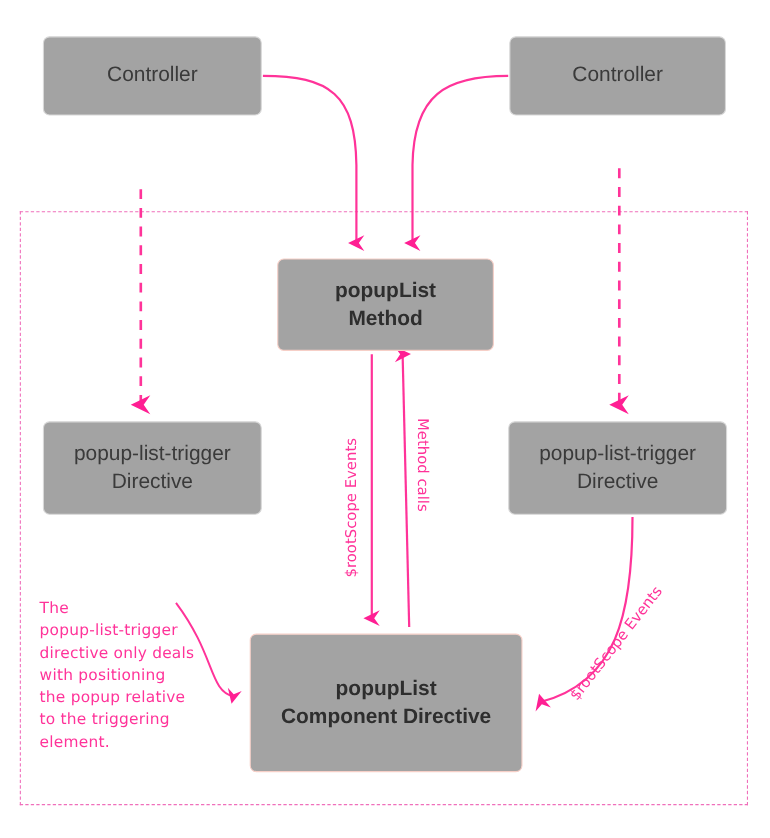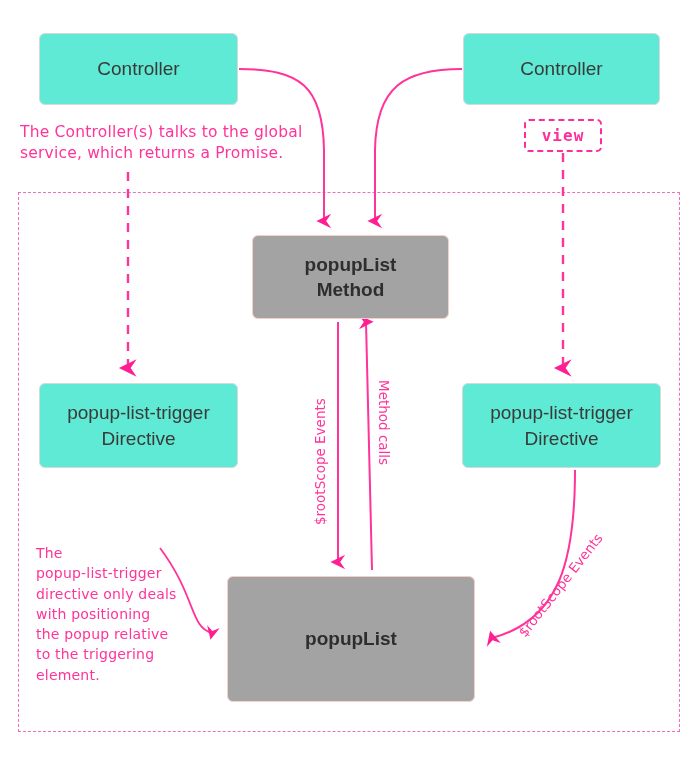--- a/index.html
+++ b/index.html
@@ -28,21 +28,21 @@
     position: absolute;
     box-sizing: border-box;
     display: flex;
     flex-direction: column;
     align-items: center;
     justify-content: center;
     text-align: center;
     line-height: 1.32;
   }
   .node-grey {
-    background: #5eead4;
+    background: #a3a3a3;
     border: 1px solid #d8d8d8;
     border-radius: 6px;
     color: #3a3a3a;
     font-size: 19px;
   }
   .node-pink {
     background: #a3a3a3;
     border: 1px solid #f6cfc7;
     border-radius: 6px;
     color: #2e2e2e;
@@ -165,45 +165,41 @@
   </svg>
 
   <div class="node node-grey" id="controller-left">
     <span class="ln1">Controller</span>
   </div>
 
   <div class="node node-grey" id="controller-right">
     <span class="ln1">Controller</span>
   </div>
 
-  <div id="view-chip">
-    <span>view</span>
-  </div>
 
   <div class="node node-pink" id="service">
     <span class="ln1">popupList</span>
     <span class="ln2">Method</span>
   </div>
 
   <div class="node node-grey" id="trigger-left">
     <span class="ln1">popup-list-trigger</span>
     <span class="ln2">Directive</span>
   </div>
 
   <div class="node node-grey" id="trigger-right">
     <span class="ln1">popup-list-trigger</span>
     <span class="ln2">Directive</span>
   </div>
 
   <div class="node node-pink" id="component">
     <span class="ln1">popupList</span>
-  </div>
-
-  <div class="hand" id="note-top">The Controller(s) talks to the global
-service, which returns a Promise.</div>
+    <span class="ln2">Component Directive</span>
+  </div>
+
 
   <div class="hand" id="note-bottom">The
 popup-list-trigger
 directive only deals
 with positioning
 the popup relative
 to the triggering
 element.</div>
 
   <div class="edge-label" id="label-rootscope-mid">$rootScope Events</div>

